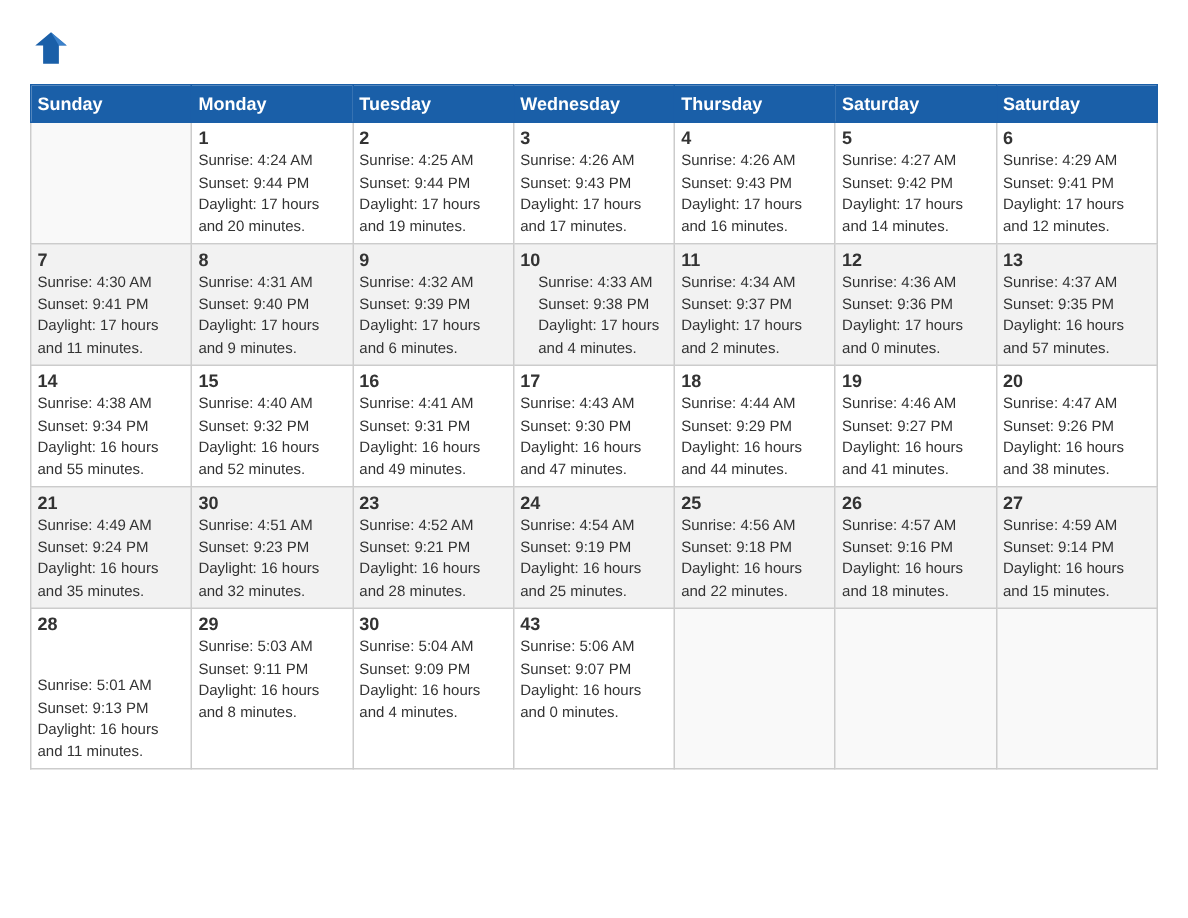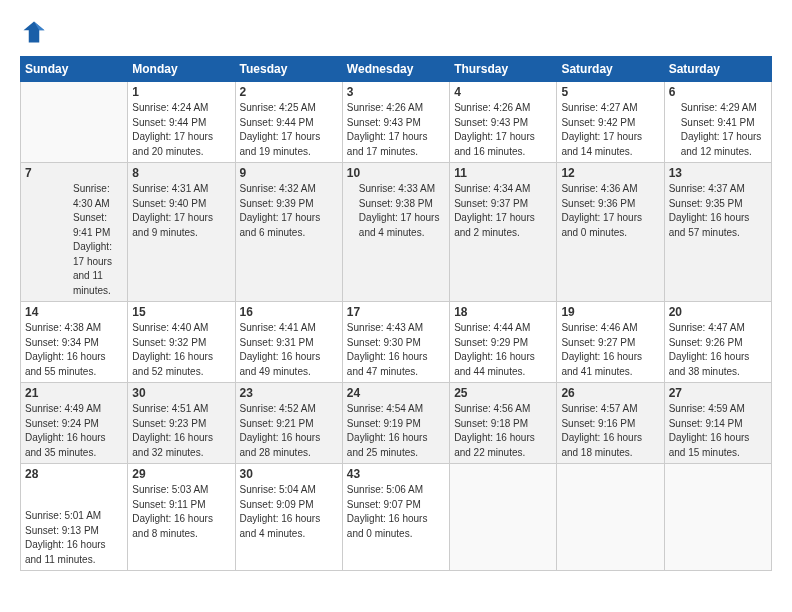--- a/index.html
+++ b/index.html
@@ -164,29 +164,29 @@
 Daylight: 17 hours and 16 minutes.</div>
           </td>
           <td>
             <div class="day-number">5</div>
             <div class="day-info" style="white-space: pre-line;">Sunrise: 4:27 AM
 Sunset: 9:42 PM
 Daylight: 17 hours and 14 minutes.</div>
           </td>
           <td>
             <div class="day-number">6</div>
-            <div class="day-info" style="white-space: pre-line; margin-left: 12px;">Sunrise: 4:29 AM
+            <div class="day-info" style="white-space: pre-line;">Sunrise: 4:29 AM
 Sunset: 9:41 PM
 Daylight: 17 hours and 12 minutes.</div>
           </td>
         </tr>
         <tr class="row-shaded">
           <td>
             <div class="day-number">7</div>
-            <div class="day-info" style="white-space: pre-line; margin-left: 48px;">Sunrise: 4:30 AM
+            <div class="day-info" style="white-space: pre-line;">Sunrise: 4:30 AM
 Sunset: 9:41 PM
 Daylight: 17 hours and 11 minutes.</div>
           </td>
           <td>
             <div class="day-number">8</div>
             <div class="day-info" style="white-space: pre-line;">Sunrise: 4:31 AM
 Sunset: 9:40 PM
 Daylight: 17 hours and 9 minutes.</div>
           </td>
           <td>

